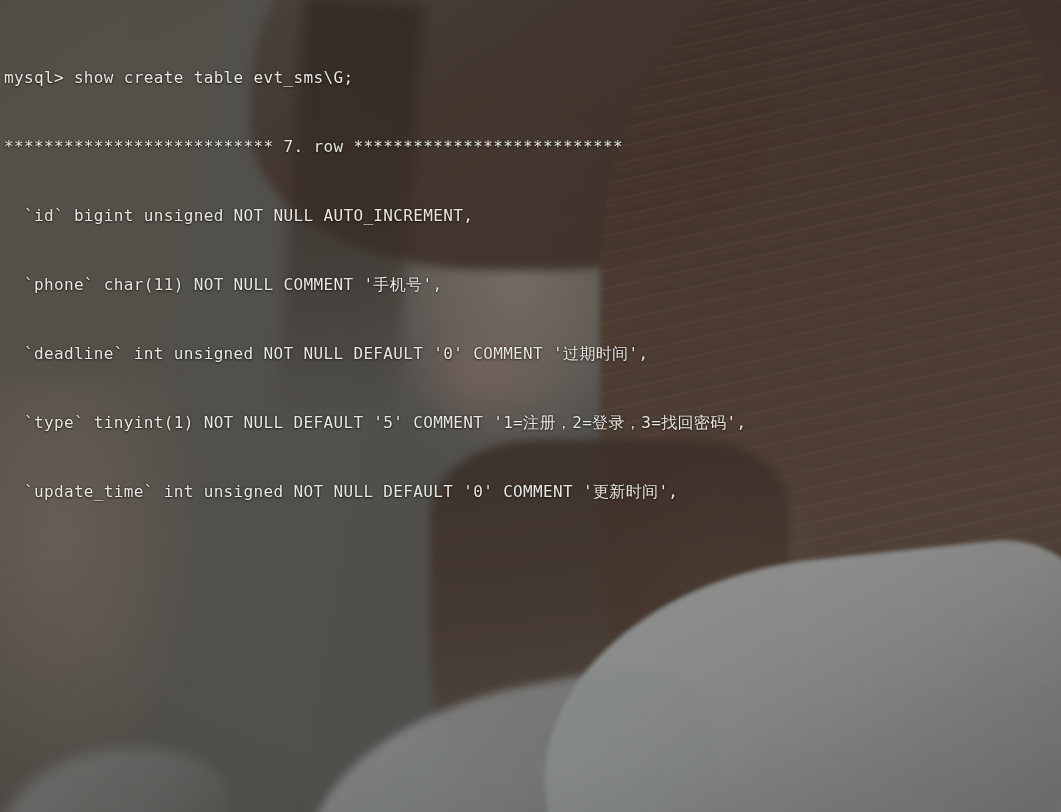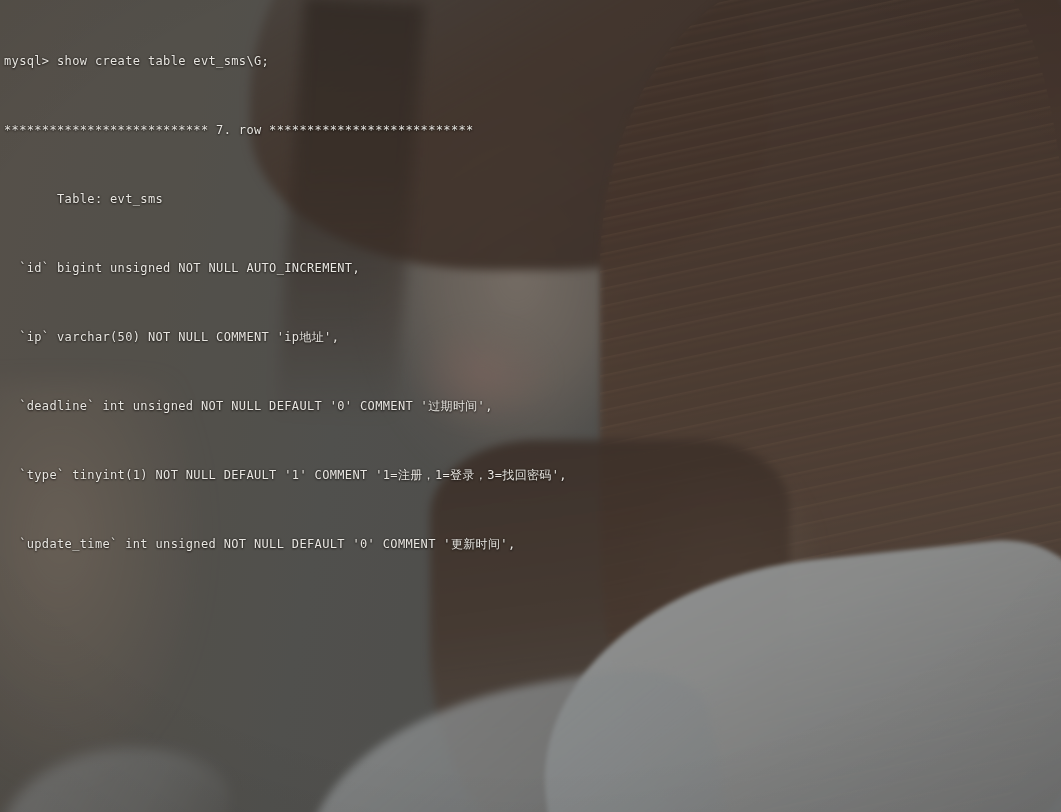--- a/index.html
+++ b/index.html
@@ -147,23 +147,23 @@
     inset: 0;
     background: radial-gradient(ellipse 120% 110% at 50% 45%,
       rgba(0,0,0,0) 45%, rgba(0,0,0,0.18) 100%);
   }
 
   
   #screen {
     position: absolute;
     inset: 0;
     z-index: 5;
-    padding: 4px 0 0 4px;
+    padding: 20px 0 0 4px;
     box-sizing: border-box;
-    font-size: 12px;
+    font-size: 16px;
     line-height: 23px;
     letter-spacing: 0.35px;
     color: #e9e7e2;
     white-space: pre;
     text-shadow: 0 0 2px rgba(20,16,14,0.85), 0 1px 2px rgba(20,16,14,0.6);
   }
   .line {
     height: 23px;
     white-space: pre;
   }
@@ -187,25 +187,24 @@
     <div class="bg-layer" id="bg-blouse"></div>
     <div class="bg-layer" id="bg-blouse-2"></div>
     <div class="bg-layer" id="bg-blouse-3"></div>
     <div class="bg-layer" id="bg-wash"></div>
     <div class="bg-layer" id="bg-vignette"></div>
   </div>
 
   <div id="screen">
     <div class="line">mysql&gt; show create table evt_sms\G;</div>
     <div class="line">*************************** 7. row ***************************</div>
-    <div class="line">       Table: evt_sms</div>
     <div class="line">  `id` bigint unsigned NOT NULL AUTO_INCREMENT,</div>
-    <div class="line">  `ip` varchar(50) NOT NULL COMMENT 'ip地址',</div>
+    <div class="line">  `phone` char(11) NOT NULL COMMENT '手机号',</div>
     <div class="line">  `deadline` int unsigned NOT NULL DEFAULT '0' COMMENT '过期时间',</div>
-    <div class="line">  `type` tinyint(1) NOT NULL DEFAULT '1' COMMENT '1=注册，1=登录，3=找回密码',</div>
+    <div class="line">  `type` tinyint(1) NOT NULL DEFAULT '5' COMMENT '1=注册，2=登录，3=找回密码',</div>
     <div class="line">  `update_time` int unsigned NOT NULL DEFAULT '0' COMMENT '更新时间',</div>
     
     
     
     
     
     
     
     
     

